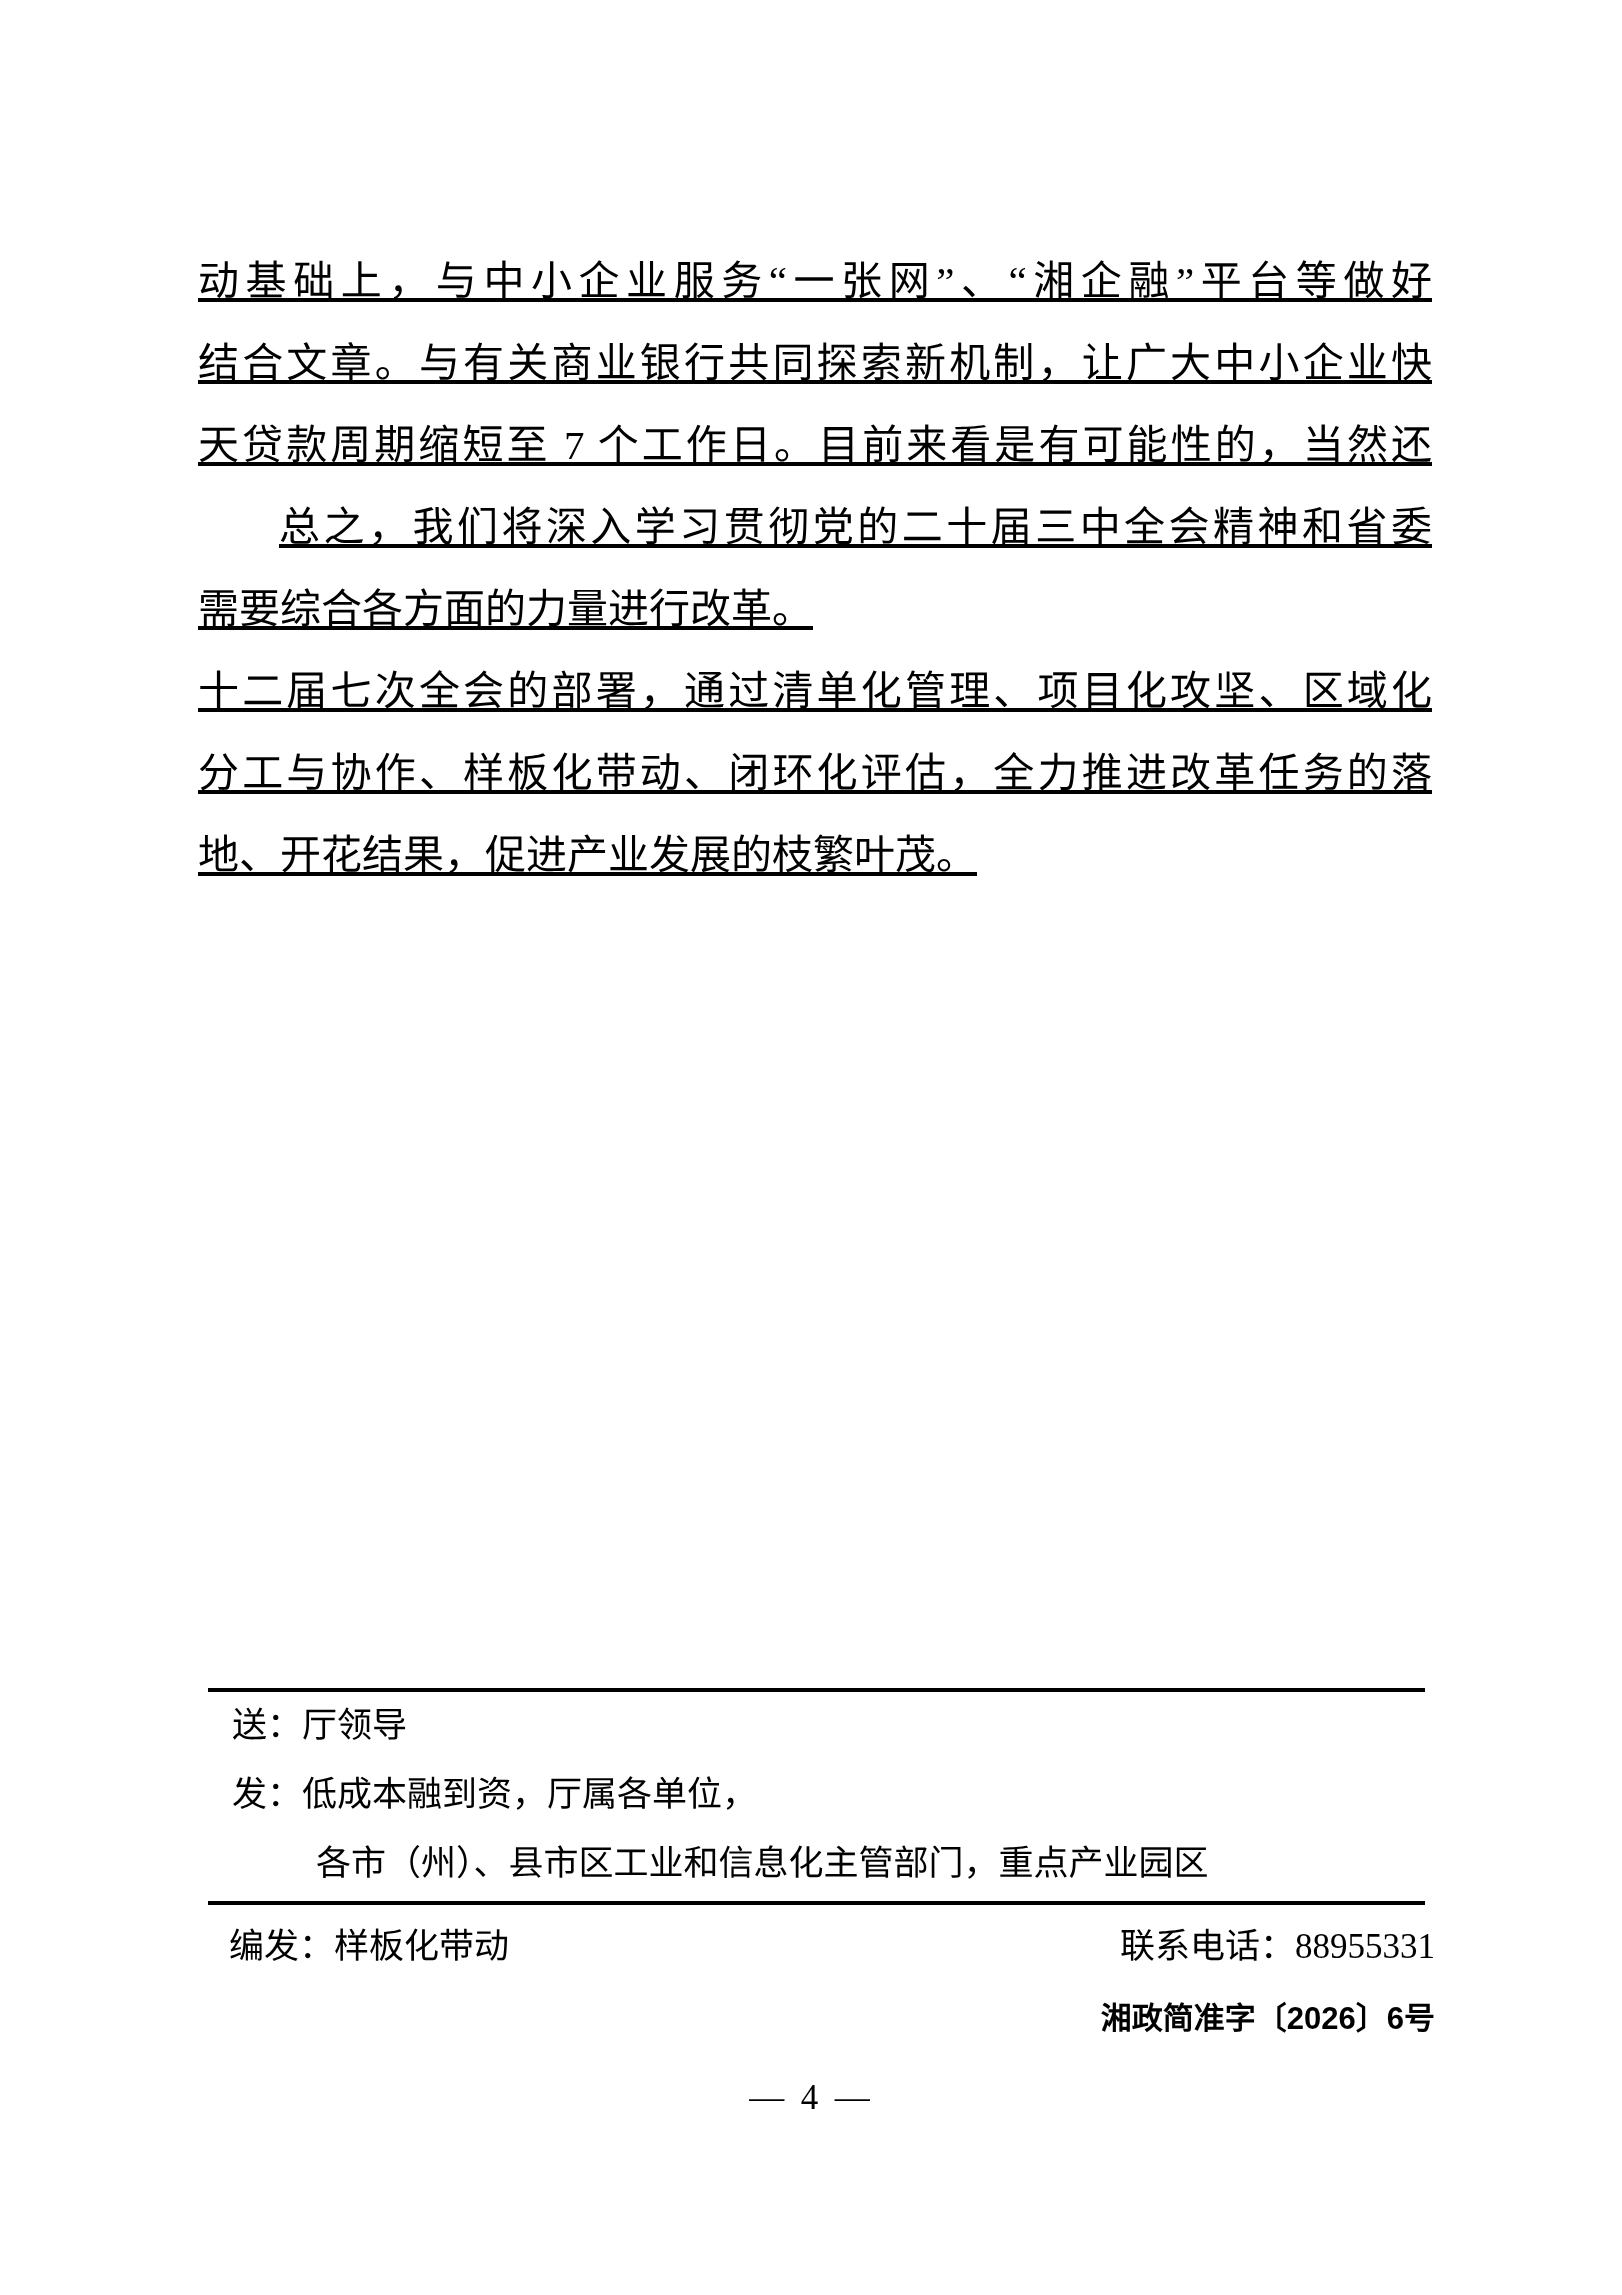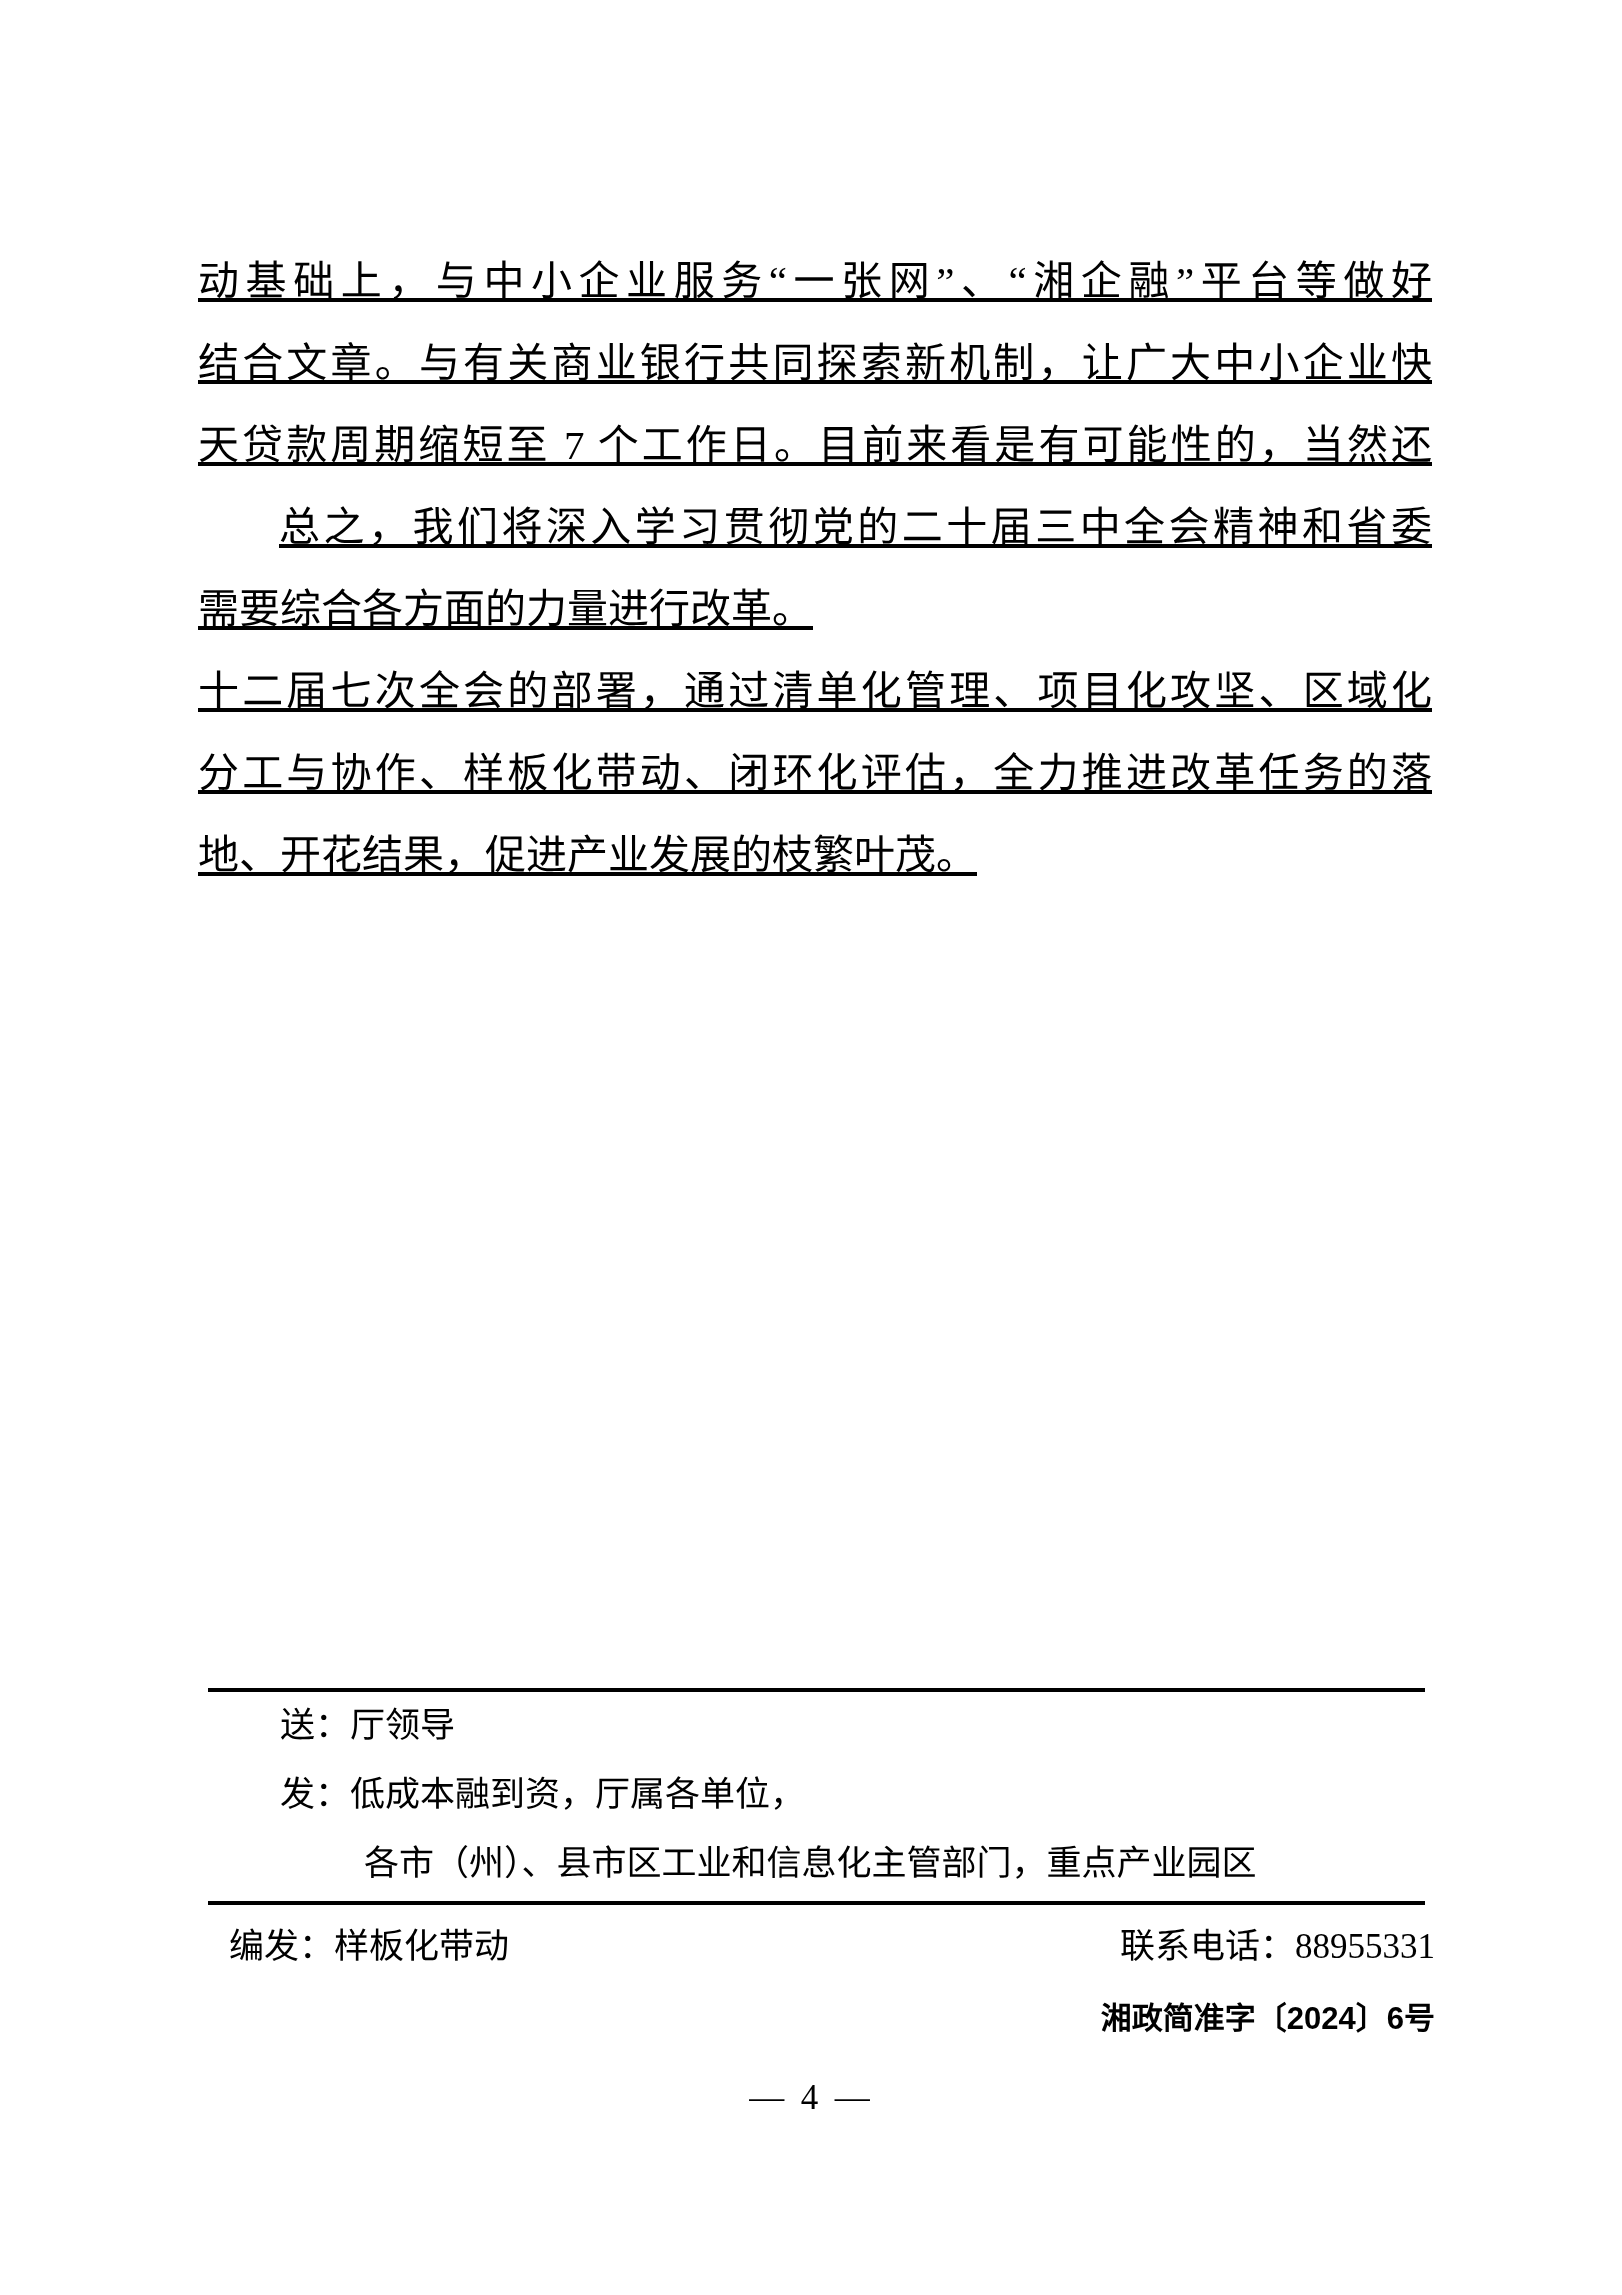--- a/index.html
+++ b/index.html
@@ -43,21 +43,20 @@
     background: #000000;
   }
   .rule-top { top: 1688px; }
   .rule-bottom { top: 1901px; }
 
   .cc-line {
     position: absolute;
     font-size: 35px;
     line-height: 65px;
     white-space: nowrap;
-    margin-left: 48px;
   }
   .send-line  { left: 232px; top: 1693px; }
   .dist-line1 { left: 232px; top: 1762px; }
   .dist-line2 { left: 316px; top: 1831px; }
 
   .colophon-row {
     position: absolute;
     left: 229px;
     top: 1914px;
     width: 1206px;
@@ -115,19 +114,19 @@
     <div class="cc-line dist-line1">发：低成本融到资，厅属各单位，</div>
     <div class="cc-line dist-line2">各市（州）、县市区工业和信息化主管部门，重点产业园区</div>
 
     <div class="footer-rule rule-bottom"></div>
 
     <div class="colophon-row">
       <span>编发：样板化带动</span>
       <span>联系电话：88955331</span>
     </div>
 
-    <div class="doc-ref">湘政简准字〔2024〕6号</div>
+    <div class="doc-ref">湘政简准字〔2026〕6号</div>
 
     <div class="page-number">— 4 —</div>
   </footer>
 
 </div>
 
 
 </body></html>

